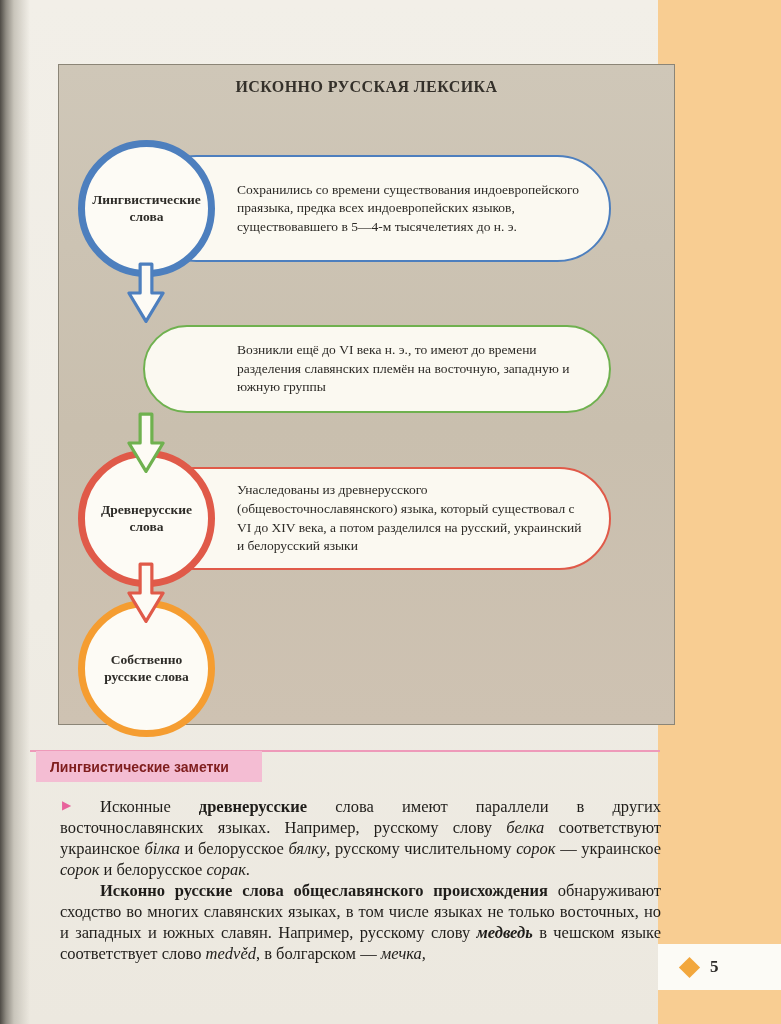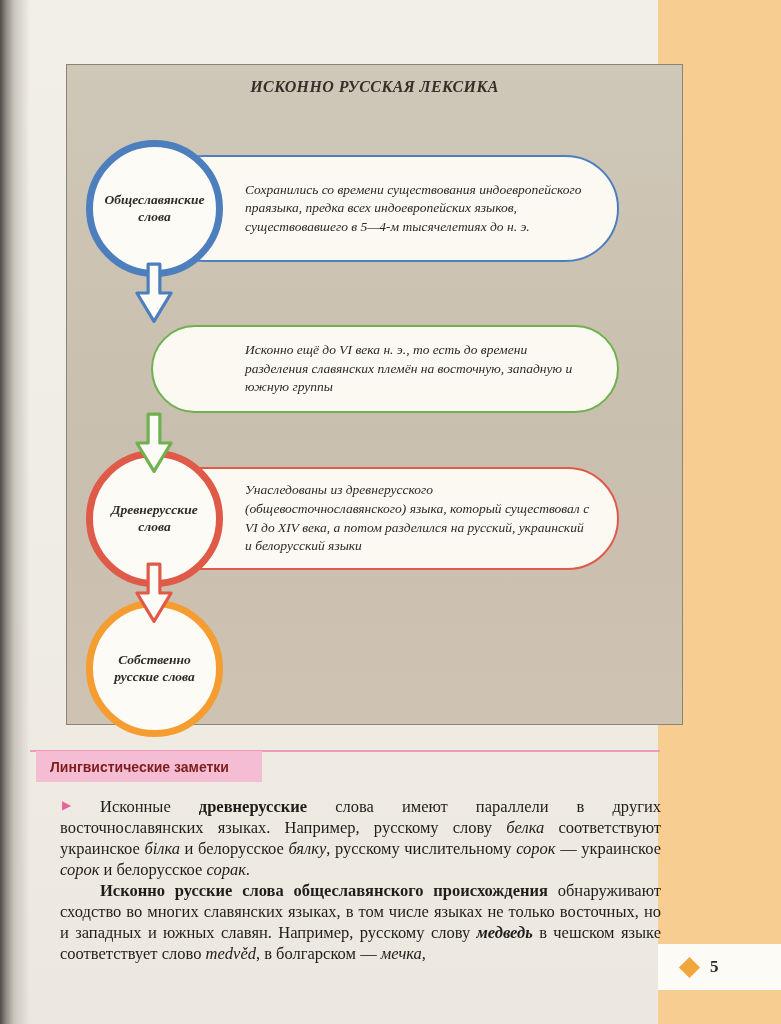--- a/index.html
+++ b/index.html
@@ -19,25 +19,24 @@
   .side-band { position:absolute; right:0; top:0; bottom:0; width:123px; z-index:1; }
   .footer-strip {
     position:absolute; right:0; top:944px; width:123px; height:46px;
     background:#fcfbf6; display:flex; align-items:center; gap:13px;
     padding-left:24px; z-index:2;
   }
   .diamond { width:15px; height:15px; transform:rotate(45deg); }
   .page-num { font-weight:bold; font-size:17px; color:#2e2c29; }
 
   .diagram {
-    position:absolute; left:66px; top:64px; width:617px; height:661px;
+    position:absolute; left:58px; top:64px; width:617px; height:661px;
     border:1px solid #8b8577;
     background:linear-gradient(180deg,#cfc7b8 0%,#c9bfae 55%,#cec2b2 100%);
     z-index:2;
-    font-style:italic;
   }
   .diagram-title {
     position:absolute; top:13px; left:0; right:0; text-align:center;
     font-weight:bold; font-size:16px; letter-spacing:0.4px; color:#34302a;
   }
   .node { position:absolute; inset:0; pointer-events:none;margin-top:45px; }
   .pill {
     position:absolute; left:84px; width:468px;
     border:2px solid var(--c); border-radius:60px;
     background:#fbf9f1;
@@ -86,30 +85,30 @@
 </div>
 
 <div class="diagram">
   <div class="diagram-title">ИСКОННО РУССКАЯ ЛЕКСИКА</div>
 
   <div class="node" style="--c: #4d7fbe;">
     <div class="pill" style="top:45px;height:107px">
       <span>Сохранились со времени существования индоевропейского праязыка, предка всех индоевропейских языков, существовавшего в 5—4-м тысячелетиях до н. э.</span>
     </div>
     <div class="circle" style="top:30px">
-      <span>Общеславянские слова</span>
+      <span>Лингвистические слова</span>
     </div>
     <svg class="arrow" style="top:152px" viewBox="0 0 36 58">
       <path d="M12.5 2 H23.5 V29 H34 L18 55.5 L2 29 H12.5 Z" fill="#fdfbf5" stroke="currentColor" stroke-width="3" stroke-linejoin="round"></path>
     </svg>
   </div>
 
   <div class="node" style="--c: #6fb14f;">
     <div class="pill" style="top:215px;height:88px">
-      <span>Исконно ещё до VI века н. э., то есть до времени разделения славянских племён на восточную, западную и южную группы</span>
+      <span>Возникли ещё до VI века н. э., то имеют до времени разделения славянских племён на восточную, западную и южную группы</span>
     </div>
     <svg class="arrow" style="top:302px" viewBox="0 0 36 58">
       <path d="M12.5 2 H23.5 V29 H34 L18 55.5 L2 29 H12.5 Z" fill="#fdfbf5" stroke="currentColor" stroke-width="3" stroke-linejoin="round"></path>
     </svg>
   </div>
 
   <div class="node" style="--c: #e05a49;">
     <div class="pill" style="top:357px;height:103px">
       <span>Унаследованы из древнерусского (общевосточнославянского) языка, который существовал с VI до XIV века, а потом разделился на русский, украинский и белорусский языки</span>
     </div>

